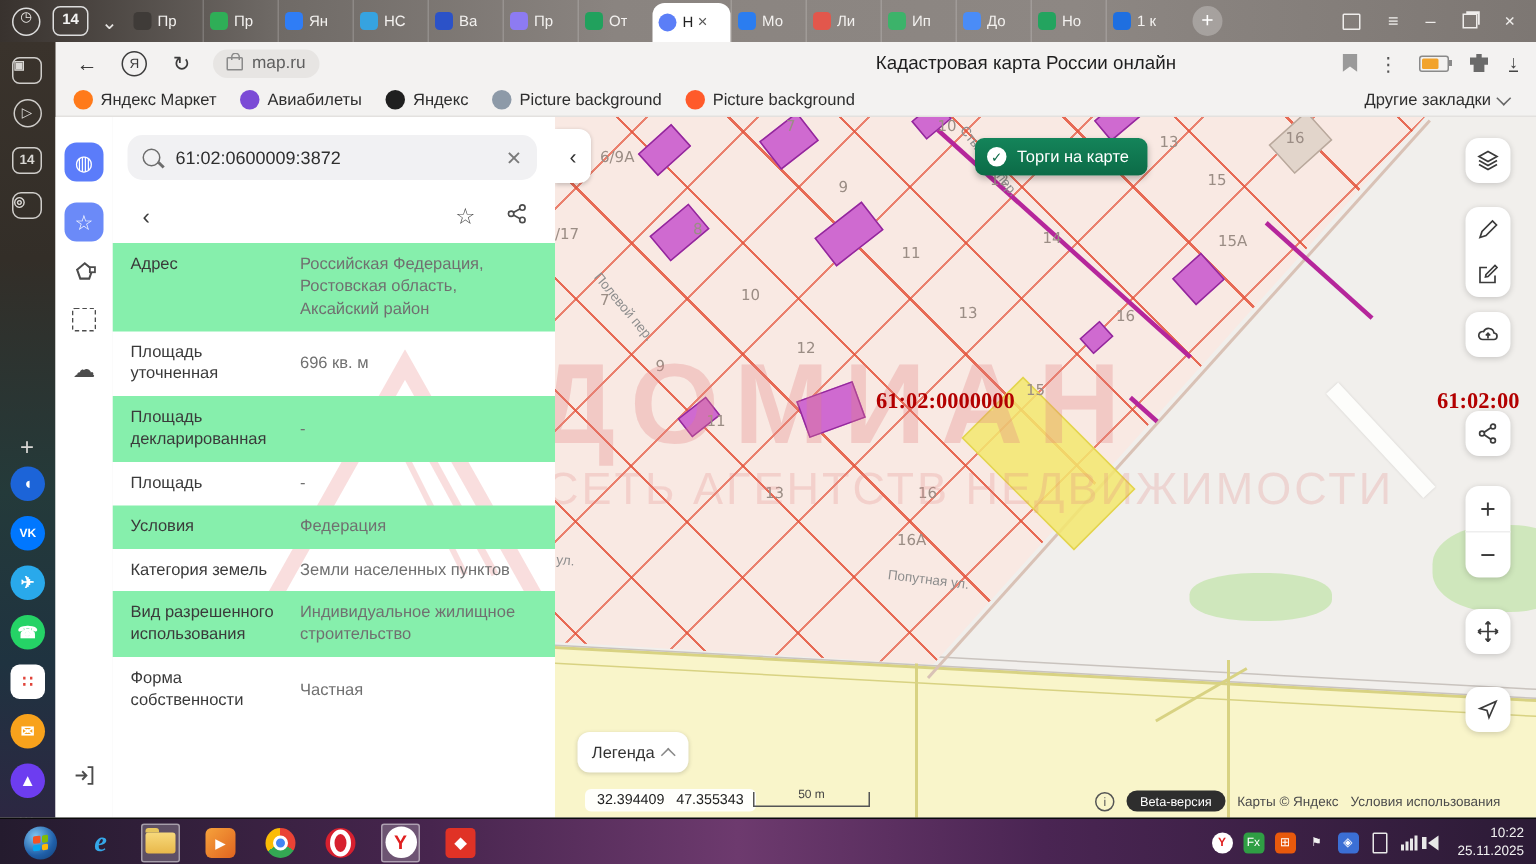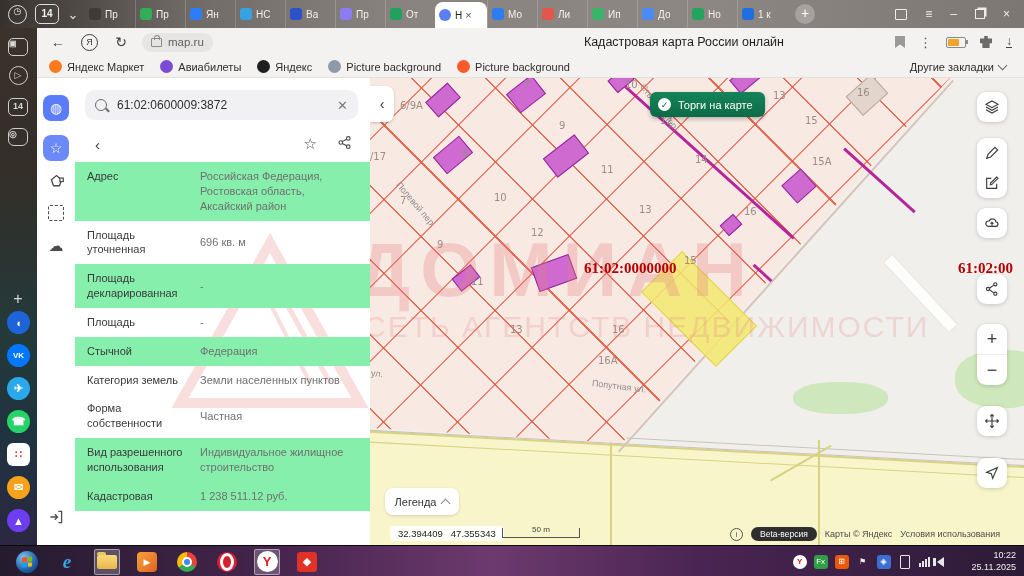--- a/index.html
+++ b/index.html
@@ -177,21 +177,21 @@
     font-size:13px;display:flex;align-items:center;justify-content:center;}
   .reddiamond{width:20px;height:20px;border-radius:3px;background:#e03226;color:#fff;font-size:11px;
     display:flex;align-items:center;justify-content:center;}
   #tray{margin-left:auto;display:flex;align-items:center;gap:7px;padding-right:8px;}
   .tray-ico{width:14px;height:14px;border-radius:3px;display:flex;align-items:center;justify-content:center;
     font-size:8px;color:#fff;flex:0 0 auto;}
   .sigbars{display:flex;align-items:flex-end;gap:1px;height:11px;}
   .sigbars i{width:2px;background:#e8e8e8;}
   .spk{width:0;height:0;border:5px solid transparent;border-right:7px solid #e8e8e8;border-left:none;position:relative;}
   .spk:before{content:"";position:absolute;left:-4px;top:-4px;width:3px;height:8px;background:#e8e8e8;}
-  #clock{color:#f0f0f0;font-size:9px;text-align:right;line-height:1.3;padding-left:6px;margin-left:15px;}
+  #clock{color:#f0f0f0;font-size:9px;text-align:right;line-height:1.3;padding-left:6px;}
 </style>
 </head>
 <body>
 
 <div id="screen">
 
   <div id="tabbar" class="abs">
     <span class="tb-ico dr-circle" style="margin-left:8px;border-color:#ddd;">◷</span>
     <div id="tab-count">14</div>
     <span class="tb-ico">⌄</span>
@@ -393,38 +393,34 @@
         </div>
         <div class="drow shaded">
           <div class="dlabel">Площадь декларированная</div>
           <div class="dvalue">-</div>
         </div>
         <div class="drow">
           <div class="dlabel">Площадь</div>
           <div class="dvalue">-</div>
         </div>
         <div class="drow shaded">
-          <div class="dlabel">Стычной</div>
+          <div class="dlabel">Условия</div>
           <div class="dvalue">Федерация</div>
         </div>
         <div class="drow">
           <div class="dlabel">Категория земель</div>
           <div class="dvalue">Земли населенных пунктов</div>
         </div>
+        <div class="drow shaded">
+          <div class="dlabel">Вид разрешенного использования</div>
+          <div class="dvalue">Индивидуальное жилищное строительство</div>
+        </div>
         <div class="drow">
           <div class="dlabel">Форма собственности</div>
           <div class="dvalue">Частная</div>
-        </div>
-        <div class="drow shaded">
-          <div class="dlabel">Вид разрешенного использования</div>
-          <div class="dvalue">Индивидуальное жилищное строительство</div>
-        </div>
-        <div class="drow shaded">
-          <div class="dlabel">Кадастровая</div>
-          <div class="dvalue">1 238 511.12 руб.</div>
         </div>
       </div>
   </div>
 
   <div id="map" class="abs">
     <div id="field-band"></div>
     <div id="field-line2"></div>
     <div class="green-blob" style="left:585px;top:272px;width:95px;height:58px;"></div>
     <div class="green-blob" style="left:423px;top:304px;width:95px;height:32px;"></div>
     <div id="road-line"></div>

